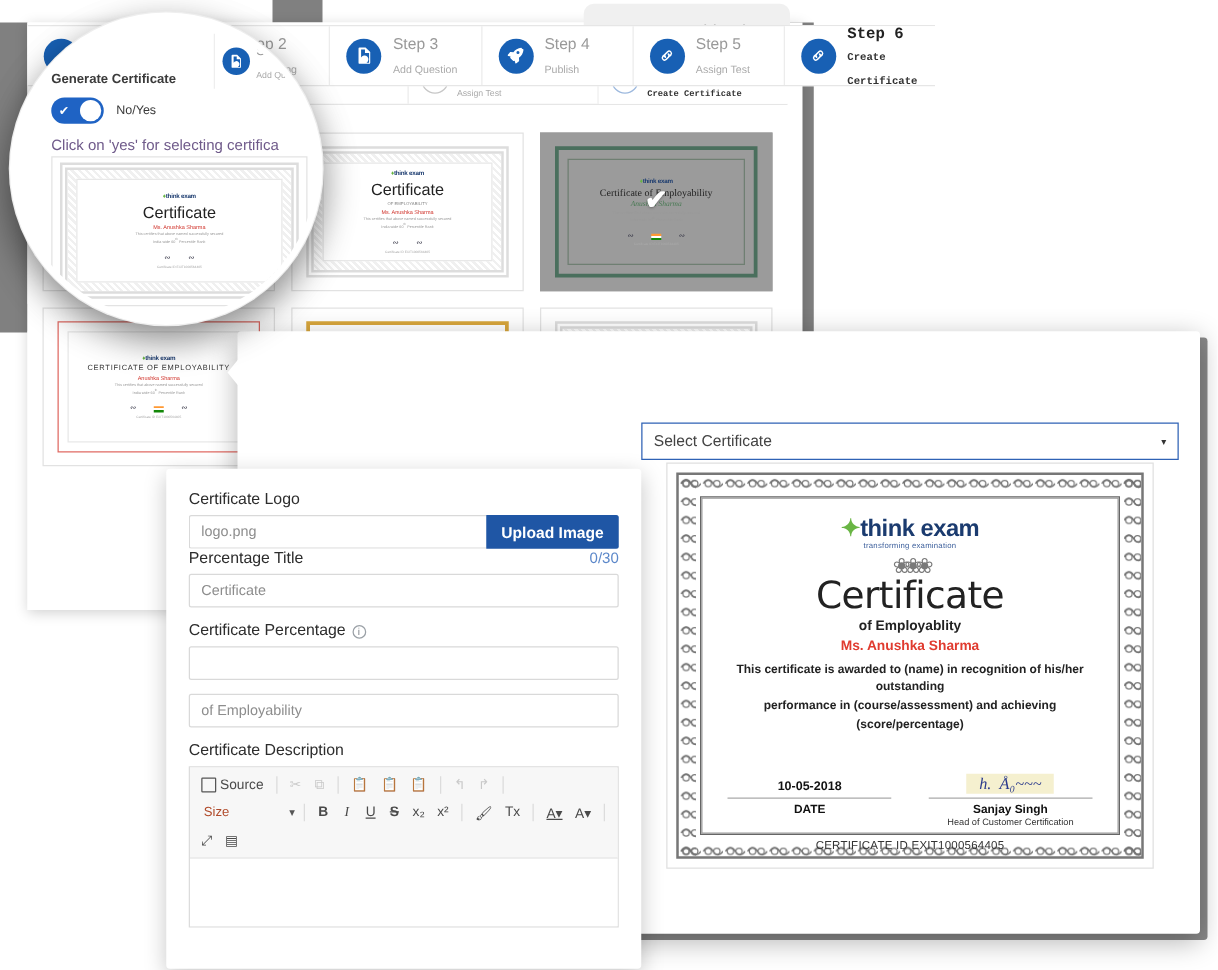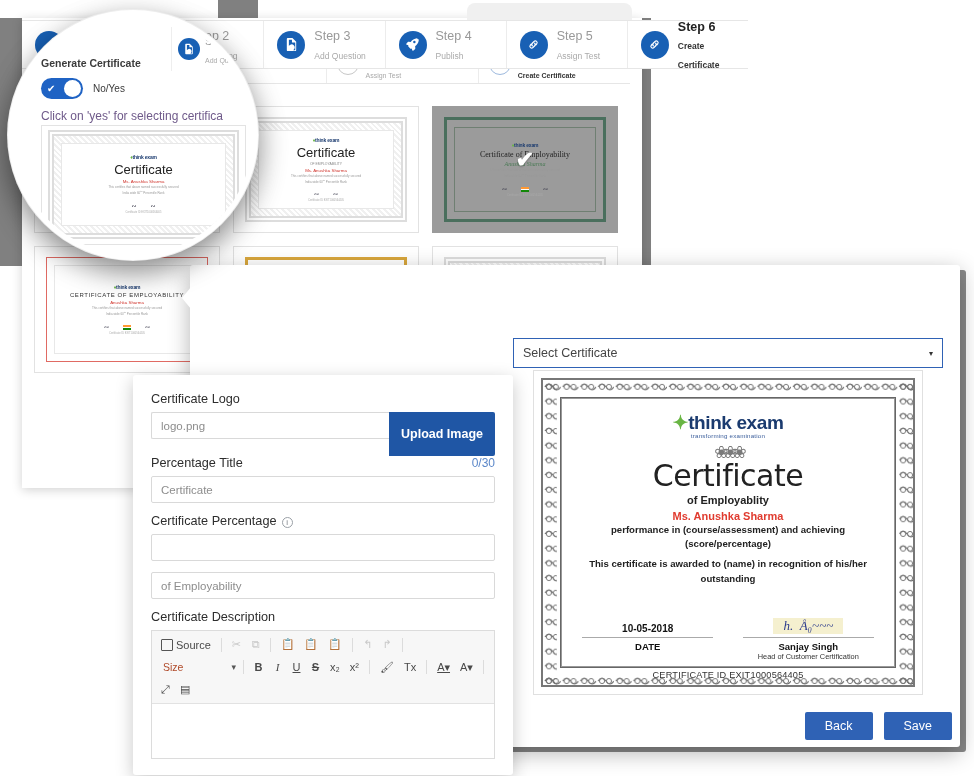--- a/index.html
+++ b/index.html
@@ -39,21 +39,21 @@
 
   
   .stepstrip {
     display:flex; width:100%; height:40px; background:#fff;
     border-top:1px solid #e6e6e6; border-bottom:1px solid #e6e6e6;
   }
   .stepcell {
     flex:1; display:flex; align-items:center; gap:7px;
     padding-left:10px; border-right:1px solid #ececec; position:relative;
   }
-  .stepcell:last-child { border-right:none; }
+  .stepcell:last-child { border-right:none;font-family:Liberation Mono, monospace; }
   .stepicon {
     width:22px; height:22px; border-radius:50%;
     background:#1860b4; color:#fff;
     display:flex; align-items:center; justify-content:center; flex:0 0 auto;
   }
   .stepicon svg { width:12px; height:12px; fill:#fff; }
   .stepicon.outline { background:#fff; border:1.4px solid #c7c7c7; }
   .stepicon.outline svg { fill:#bbb; }
   .stepicon.outlineblue { background:#fff; border:1.4px solid #9db9de; }
   .stepicon.outlineblue svg { fill:#5f8fd0; }
@@ -159,21 +159,21 @@
   }
   .finput {
     width:100%; height:27px; border:1px solid #d9d9d9; border-radius:2px;
     padding:0 9px; font-size:11.5px; color:#8d8d8d; display:flex; align-items:center;
     background:#fff;
   }
   .logoRow { display:flex; width:100%;justify-content:center; }
   .logoRow .finput { border-right:none; flex:1; border-radius:2px 0 0 2px; }
   .uploadBtn {
     background:#1f56a5; color:#fff; font-size:12.5px; font-weight:bold;
-    padding:0 12px; height:44px; display:flex; align-items:center;
+    padding:0 12px; height:27px; display:flex; align-items:center;
     border-radius:0 2px 2px 0; white-space:nowrap;
   }
   .hint { font-size:10.5px; color:#333; text-align:right; margin:5px 0 9px; }
   .fgap { margin-bottom:11px; }
 
   
   .editor { border:1px solid #dcdcdc; margin-top:6px; }
   .etoolbar { background:#f7f7f7; border-bottom:1px solid #e2e2e2; padding:4px 6px;
               display:flex; flex-wrap:wrap; gap:3px; align-items:center; }
   .erow { display:flex; align-items:center; gap:4px; width:100%; padding:2px 0; }
@@ -594,22 +594,22 @@
               <span class="logo-dot">✦</span><span>think exam</span>
             </div>
             <div class="logo-tag">transforming examination</div>
           </div>
 
           <div class="flourish">❀❀❀</div>
 
           <div class="certTitle">Certificate</div>
           <div class="certHeading">of Employablity</div>
           <div class="certName">Ms. Anushka Sharma</div>
+          <div class="certDesc">This certificate is awarded to (name) in recognition of his/her outstanding</div>
           <div class="certDesc" style="margin-top:1px">performance in (course/assessment) and achieving (score/percentage)</div>
-          <div class="certDesc">This certificate is awarded to (name) in recognition of his/her outstanding</div>
 
           <div class="sigArea">
             <div class="sigBlock">
               <div class="sigTop">
                 <span class="dateTxt">10-05-2018</span>
               </div>
               <div class="sigRule"></div>
               <div class="sigCap">DATE</div>
             </div>
             <div class="sigBlock">
@@ -621,24 +621,20 @@
               <div class="sigSub">Head of Customer Certification</div>
             </div>
           </div>
 
           <div class="certId">CERTIFICATE ID EXIT1000564405</div>
         </div>
       </div>
     </div>
   </div>
 
-  <div id="footerBtns">
-    <div class="btn">Back</div>
-    <div class="btn">Save</div>
-  </div>
 
   <div id="magShadow"></div>
   <div id="magnifier">
     <div id="magContent">
       <div class="magLabel">Generate Certificate</div>
       <div class="toggleRow">
         <div class="toggle">
           <span class="tick">✔</span>
           <span class="knob"></span>
         </div>

